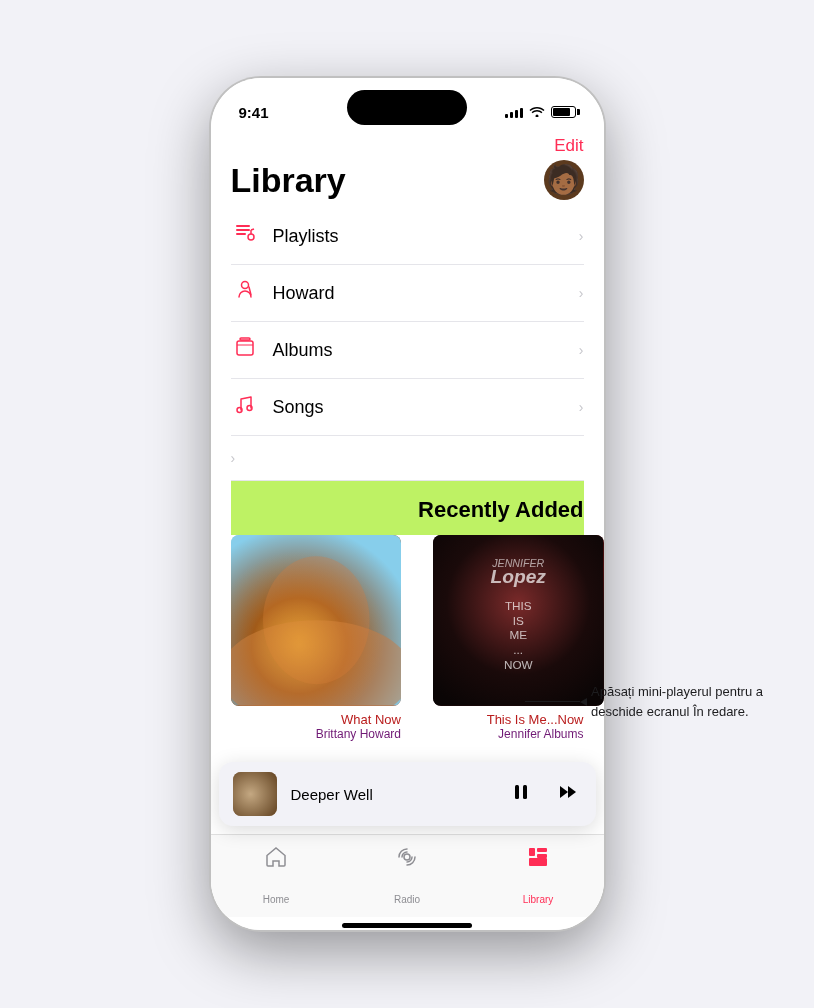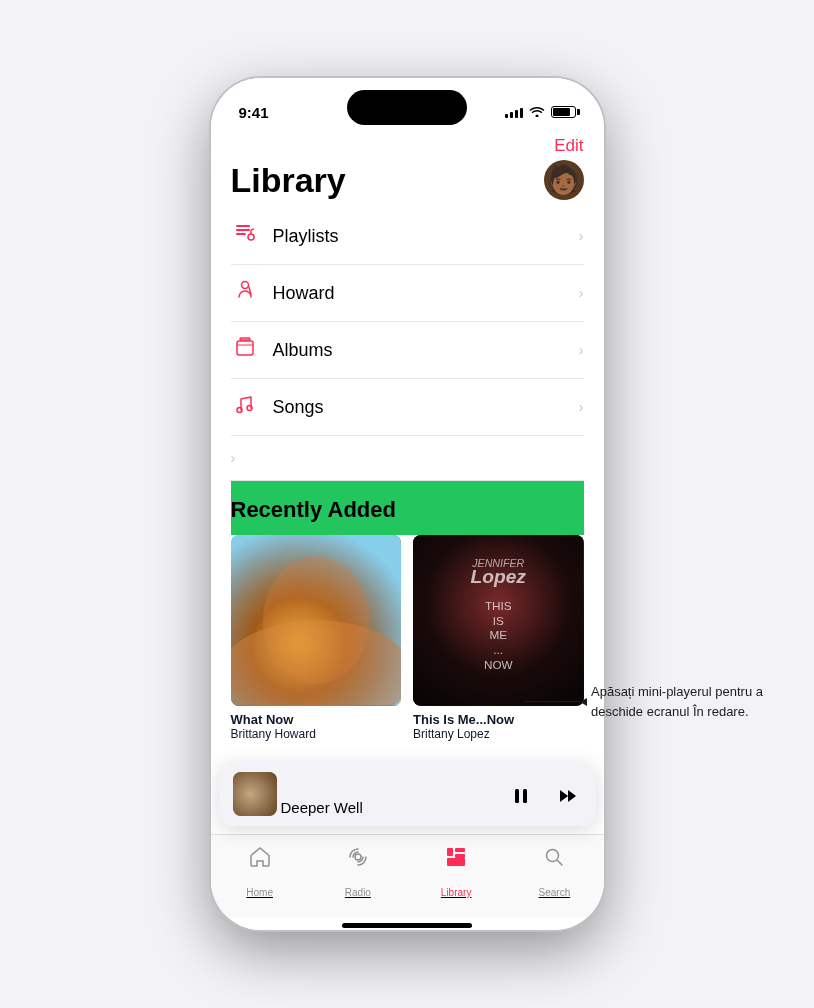--- a/index.html
+++ b/index.html
@@ -154,20 +154,21 @@
       font-size: 28px;
       line-height: 1;
     }
 
     
     .library-list {
       flex: 1;
       overflow-y: auto;
       padding: 0 20px;
       background: #fff;
+      text-align: right;
     }
     .list-item {
       display: flex;
       align-items: center;
       justify-content: space-between;
       padding: 14px 0;
       border-bottom: 1px solid #e5e5ea;
       cursor: pointer;
     }
     .list-item:last-child {
@@ -192,47 +193,47 @@
       color: #c7c7cc;
       font-size: 14px;
     }
 
     
     .section-title {
       font-size: 22px;
       font-weight: 700;
       color: #000;
       padding: 20px 20px 12px;
-      background: #22c55e;
+      background: #bef264;
     }
     .albums-grid {
       display: grid;
       grid-template-columns: 1fr 1fr;
       gap: 12px;
       padding: 0 20px;
       background: #fff;
     }
     .album-card {
       cursor: pointer;
     }
     .album-art {
       width: 100%;
       aspect-ratio: 1;
       border-radius: 8px;
       overflow: hidden;
       margin-bottom: 6px;
     }
     .album-name {
       font-size: 13px;
-      font-weight: 700;
-      color: #0f172a;
+      font-weight: 400;
+      color: #b91c1c;
     }
     .album-artist {
       font-size: 12px;
-      color: #0f172a;
+      color: #701a75;
     }
 
     
     .art-what-now {
       background: linear-gradient(135deg, #87CEEB 0%, #d4a03a 30%, #8B4513 50%, #d4763a 70%, #a0522d 100%);
       position: relative;
       display: flex;
       align-items: center;
       justify-content: center;
     }
@@ -241,31 +242,32 @@
       position: absolute;
       inset: 0;
       background: radial-gradient(ellipse at 40% 60%, rgba(255,180,50,0.4) 0%, transparent 60%);
     }
     .art-jlo {
       background: linear-gradient(160deg, #1a0a0a 0%, #8B1a1a 40%, #2a1010 60%, #1a0505 100%);
       position: relative;
       display: flex;
       align-items: center;
       justify-content: center;
+      margin-left: 20px;
     }
 
     
     .mini-player {
       margin: 0 8px 8px;
       background: #f2f2f7;
       border-radius: 14px;
       padding: 10px 14px;
       display: flex;
-      align-items: flex-end;
-      gap: 4px;
+      align-items: center;
+      gap: 14px;
       box-shadow: 0 4px 20px rgba(0,0,0,0.15);
       cursor: pointer;
       position: relative;
       z-index: 5;
       flex-shrink: 0;
     }
     .mini-player-art {
       width: 44px;
       height: 44px;
       border-radius: 8px;
@@ -302,23 +304,22 @@
       display: flex;
       align-items: flex-start;
       padding-top: 10px;
       flex-shrink: 0;
     }
     .tab-item {
       flex: 1;
       display: flex;
       flex-direction: column;
       align-items: center;
-      gap: 12px;
+      gap: 19px;
       cursor: pointer;
-      text-decoration: underline;
     }
     .tab-icon {
       font-size: 22px;
       color: #8e8e93;
     }
     .tab-icon.active {
       color: #ff2d55;
     }
     .tab-label {
       font-size: 10px;
@@ -482,21 +483,21 @@
                   <text x="50%" y="30" text-anchor="middle" font-size="10" fill="rgba(255,255,255,0.6)" font-style="italic">JENNIFER</text>
                   <text x="50%" y="45" text-anchor="middle" font-size="18" fill="rgba(255,255,255,0.7)" font-weight="bold" font-style="italic">Lopez</text>
                   <text x="50%" y="70" text-anchor="middle" font-size="11" fill="rgba(255,255,255,0.7)">THIS</text>
                   <text x="50%" y="84" text-anchor="middle" font-size="11" fill="rgba(255,255,255,0.7)">IS</text>
                   <text x="50%" y="98" text-anchor="middle" font-size="11" fill="rgba(255,255,255,0.7)">ME</text>
                   <text x="50%" y="112" text-anchor="middle" font-size="11" fill="rgba(255,255,255,0.7)">...</text>
                   <text x="50%" y="126" text-anchor="middle" font-size="11" fill="rgba(255,255,255,0.7)">NOW</text>
                 </svg>
               </div>
               <div class="album-name">This Is Me...Now</div>
-              <div class="album-artist">Brittany Lopez</div>
+              <div class="album-artist">Jennifer Albums</div>
             </div>
           </div>
 
           <div style="display:flex; gap:12px; padding: 12px 0 8px; background:#fff;">
             
             
           </div>
         </div>
       </div>
 
@@ -556,29 +557,20 @@
           <span class="tab-icon active">
             <svg width="24" height="24" viewBox="0 0 24 24" fill="none">
               <rect x="3" y="3" width="6" height="8" rx="1" fill="#ff2d55"></rect>
               <rect x="11" y="3" width="10" height="4" rx="1" fill="#ff2d55"></rect>
               <rect x="11" y="9" width="10" height="4" rx="1" fill="#ff2d55"></rect>
               <rect x="3" y="13" width="18" height="8" rx="1" fill="#ff2d55"></rect>
             </svg>
           </span>
           <span class="tab-label active">Library</span>
         </div>
-        <div class="tab-item">
-          <span class="tab-icon">
-            <svg width="24" height="24" viewBox="0 0 24 24" fill="none">
-              <circle cx="10.5" cy="10.5" r="6" stroke="#8e8e93" stroke-width="1.5" fill="none"></circle>
-              <line x1="15.5" y1="15.5" x2="20" y2="20" stroke="#8e8e93" stroke-width="1.5" stroke-linecap="round"></line>
-            </svg>
-          </span>
-          <span class="tab-label">Search</span>
-        </div>
       </div>
 
       <div class="home-indicator"></div>
     </div>
   </div>
 
   <div style="position: absolute; right: 48px; bottom: 287px; display: flex; align-items: center; gap: 4px;">
     <div style="display: flex; align-items: center;">
       <div style="width: 1px; height: 1px;"></div>
       <div style="width: 55px; height: 1px; background: #1d1d1f;"></div>

